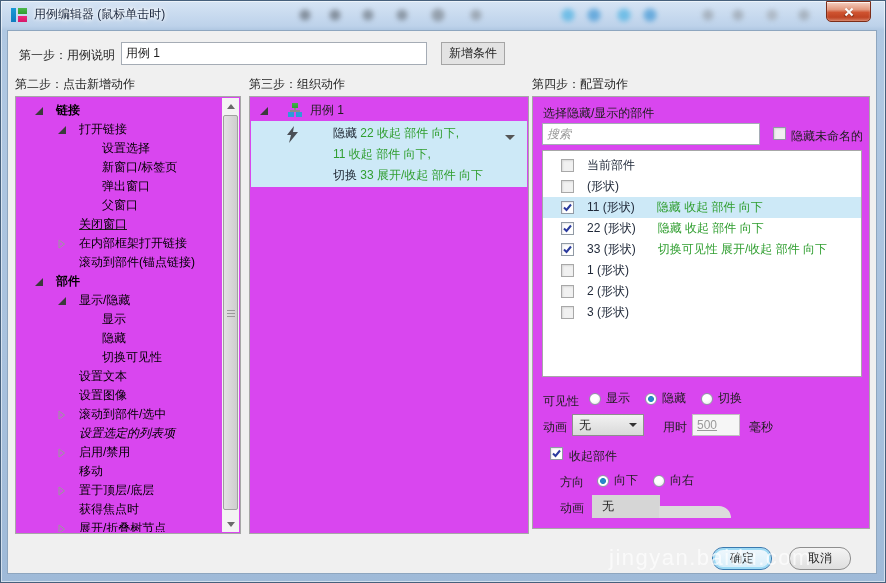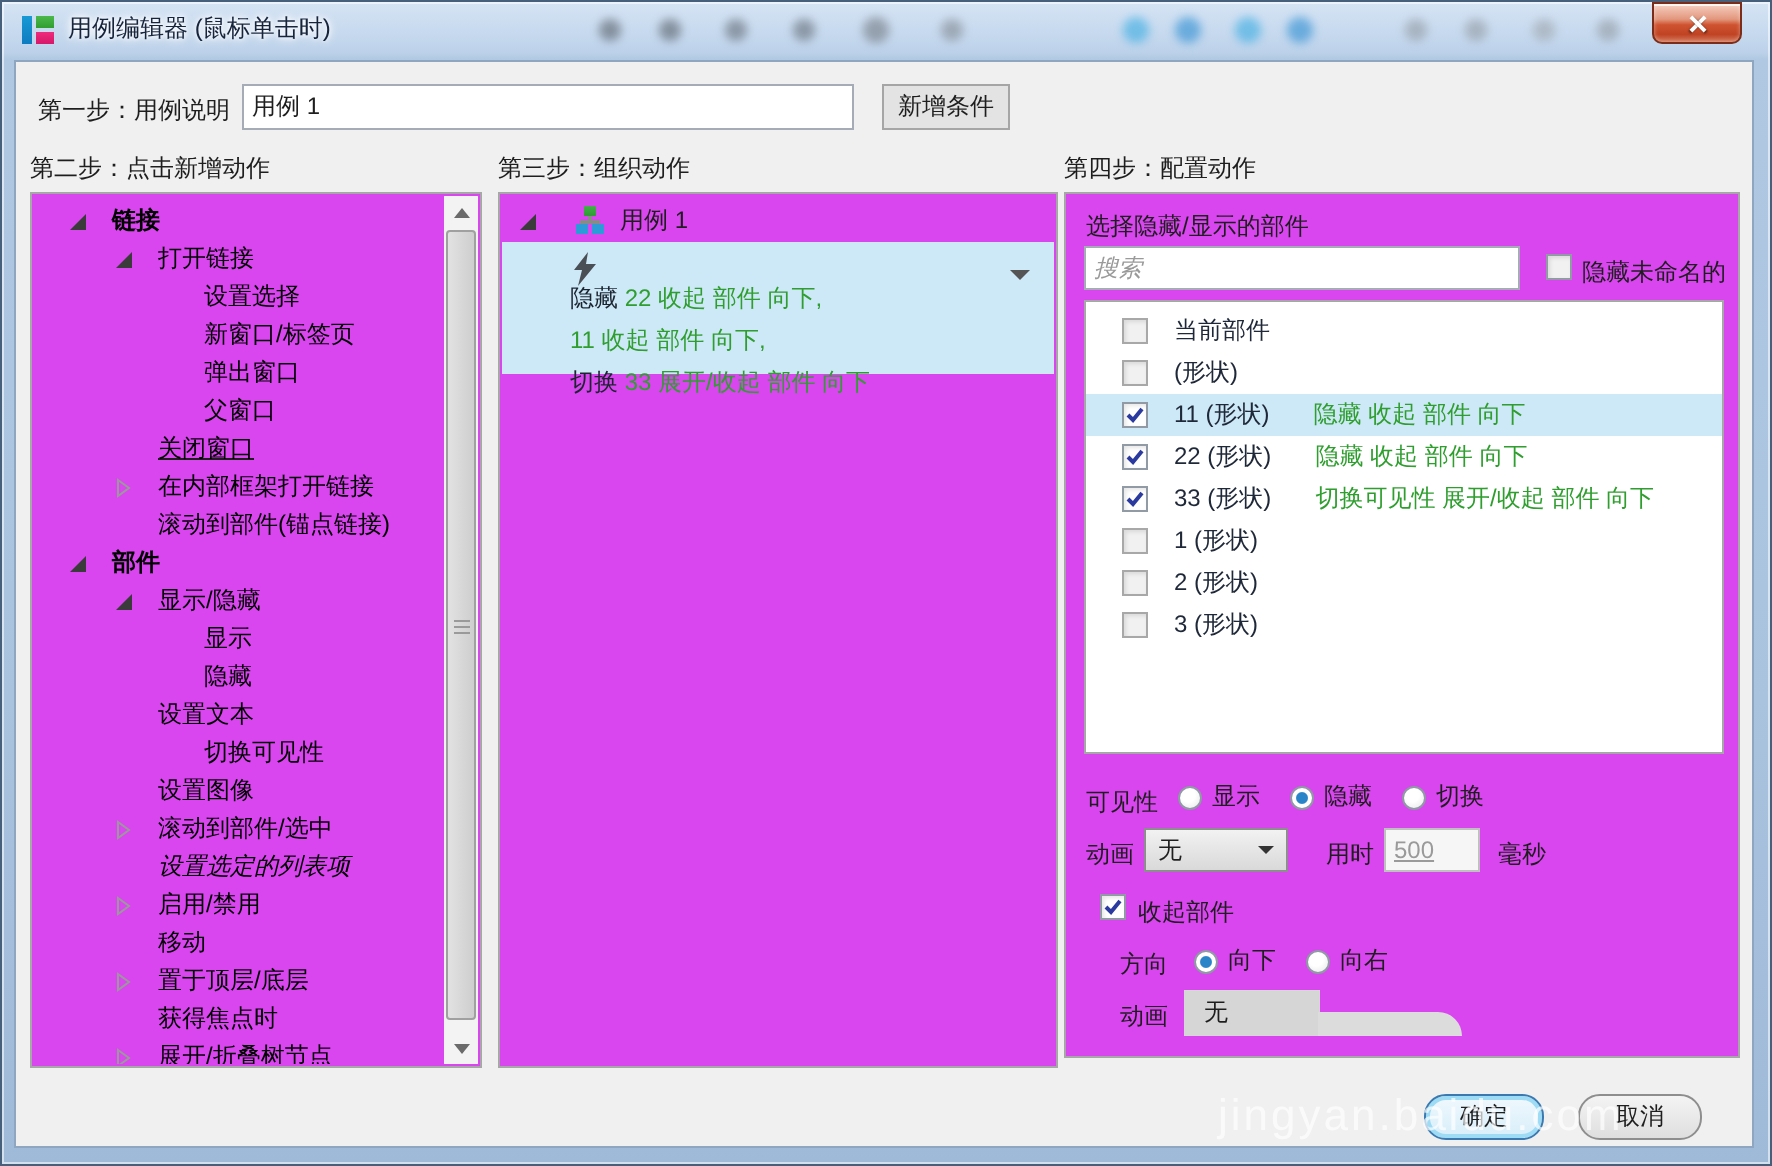--- a/index.html
+++ b/index.html
@@ -74,21 +74,21 @@
   .org-icon{width:16px;height:15px;margin:0 7px 0 6px;background:
       linear-gradient(#43b049,#2f9b35) no-repeat 5px 0/6px 5px,
       linear-gradient(#2d9bd8,#2d9bd8) no-repeat 1px 9px/6px 5px,
       linear-gradient(#2d9bd8,#2d9bd8) no-repeat 9px 9px/6px 5px,
       linear-gradient(#8a8a8a,#8a8a8a) no-repeat 7px 5px/2px 2px,
       linear-gradient(#8a8a8a,#8a8a8a) no-repeat 3px 7px/10px 2px,
       linear-gradient(#8a8a8a,#8a8a8a) no-repeat 3px 7px/1px 3px,
       linear-gradient(#8a8a8a,#8a8a8a) no-repeat 12px 7px/1px 3px;}
   .sel-block{position:absolute;left:1px;top:24px;width:276px;height:66px;background:var(--sel,#cde9f7);cursor:default;}
   .bolt{position:absolute;left:35px;top:5px;}
-  .lines{margin-left:34px;padding-top:18px;}
+  .lines{margin-left:82px;padding-top:2px;}
   .action-line{line-height:21px;white-space:nowrap;}
   .dark{color:#1c2430;}
   .green{color:var(--green,#2f9e2f);}
   .dd-caret{position:absolute;right:12px;top:14px;border:5px solid transparent;border-top:5px solid #555;cursor:pointer;}
   
   .sel-widgets-lbl{left:10px;top:8px;}
   .search{left:9px;top:26px;width:218px;height:22px;}
   .search::placeholder{color:#9a9a9a;font-style:italic;}
   .cb{width:13px;height:13px;box-sizing:border-box;border:1px solid #919aa5;background:#fff;
     box-shadow:inset 1px 1px 2px rgba(0,0,0,.1);display:flex;align-items:center;justify-content:center;flex:none;cursor:pointer;}
@@ -225,27 +225,27 @@
             <span class="tree-label">显示/隐藏</span>
           </div>
           <div class="tree-row" style="padding-left: 62px;">
             <span class="expander"></span>
             <span class="tree-label">显示</span>
           </div>
           <div class="tree-row" style="padding-left: 62px;">
             <span class="expander"></span>
             <span class="tree-label">隐藏</span>
           </div>
+          <div class="tree-row" style="padding-left: 62px;">
+            <span class="expander"></span>
+            <span class="tree-label">切换可见性</span>
+          </div>
           <div class="tree-row" style="padding-left: 39px;">
             <span class="expander"></span>
             <span class="tree-label">设置文本</span>
-          </div>
-          <div class="tree-row" style="padding-left: 62px;">
-            <span class="expander"></span>
-            <span class="tree-label">切换可见性</span>
           </div>
           <div class="tree-row" style="padding-left: 39px;">
             <span class="expander"></span>
             <span class="tree-label">设置图像</span>
           </div>
           <div class="tree-row" style="padding-left: 39px;">
             <span class="expander">
               <svg width="10" height="10">
                 <polygon points="2,1 7.5,5 2,9" fill="none" stroke="#9a9a9a"></polygon>
               </svg>

